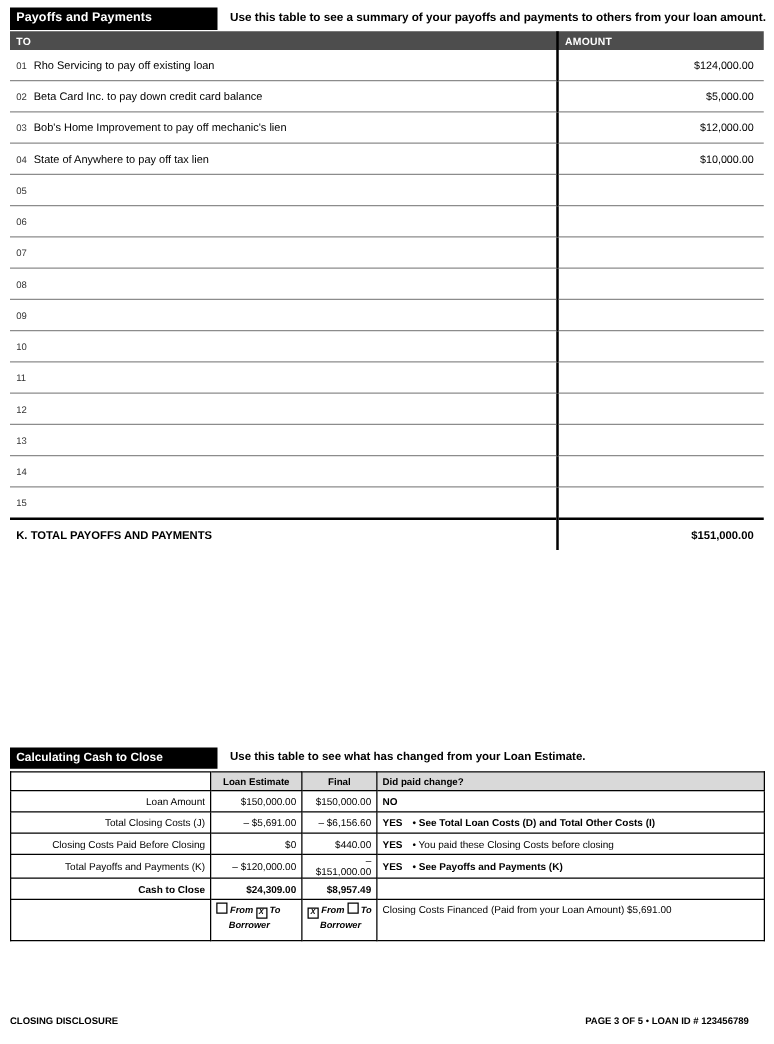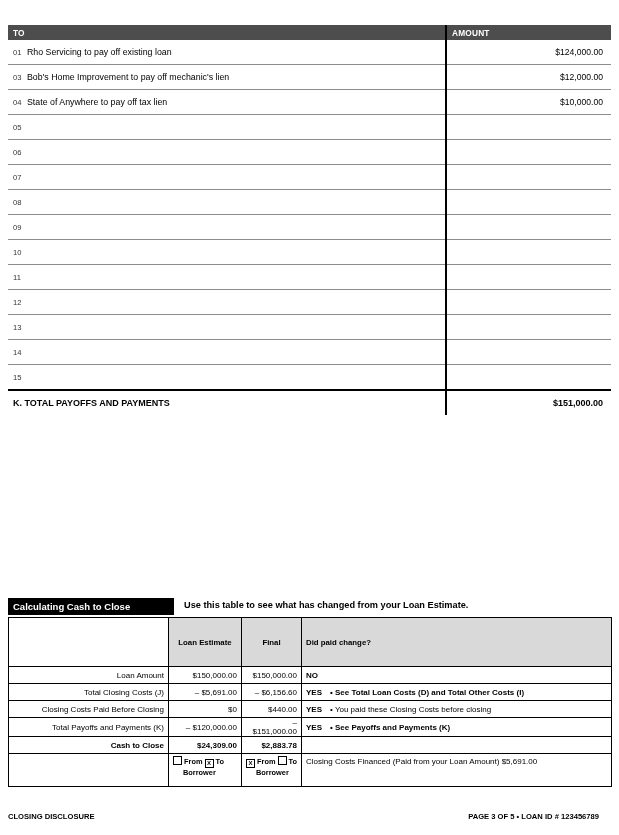--- a/index.html
+++ b/index.html
@@ -169,21 +169,21 @@
   .ctc-table col.c-le   { width: 73px; }
   .ctc-table col.c-fin  { width: 60px; }
   .ctc-table col.c-chg  { width: 310px; }
 
   .ctc-table th {
     font-size: 7.8px;
     font-weight: bold;
     height: 14px;
     border: 1px solid #000000;
     background: #d9d9d9;
-    padding: 17px 4px;
+    padding: 0 4px;
     text-align: center;
     vertical-align: middle;
   }
   .ctc-table th.blank-h { background: #ffffff; border-left: none; border-top: none; }
   .ctc-table th.chg-h { text-align: left; }
 
   .ctc-table td {
     font-size: 8px;
     height: 16px;
     border: 1px solid #000000;
@@ -207,20 +207,21 @@
   .ctc-table tr.box-row td {
     height: 30px;
     vertical-align: top;
     padding-top: 2px;
   }
   .chkline {
     font-size: 7.4px;
     font-weight: bold;
     white-space: nowrap;
     line-height: 9px;
+    font-style: italic;
   }
   .chkline .sq {
     display: inline-block;
     width: 7px;
     height: 7px;
     border: 1px solid #000;
     margin-right: 2px;
     vertical-align: -1px;
     text-align: center;
     line-height: 6px;
@@ -246,38 +247,48 @@
     font-weight: bold;
   }
   .footer .f-left { position: absolute; left: 0; top: 0; }
   .footer .f-right { position: absolute; right: 12px; top: 0; }
 </style>
 </head>
 <body>
 
 <div class="page">
 
+  <div class="sec1-head">
+    <div class="sec1-title">Payoffs and Payments</div>
+    <div class="sec1-sub">Use this table to see a summary of your payoffs and payments to others from your loan amount.</div>
+  </div>
 
   <table class="payoff-table">
     <colgroup>
       <col class="c-to">
         <col class="c-amt">
     </colgroup>
     <thead>
       <tr>
         <th class="to-h">TO</th>
         <th class="amt-h">AMOUNT</th>
       </tr>
     </thead>
     <tbody>
       <tr>
         <td class="to-cell">
           <span class="rownum">01</span><span class="rowlabel">Rho Servicing to pay off existing loan</span>
         </td>
         <td class="amt-cell">$124,000.00</td>
+      </tr>
+      <tr>
+        <td class="to-cell">
+          <span class="rownum">02</span><span class="rowlabel">Beta Card Inc. to pay down credit card balance</span>
+        </td>
+        <td class="amt-cell">$5,000.00</td>
       </tr>
       <tr>
         <td class="to-cell">
           <span class="rownum">03</span><span class="rowlabel">Bob's Home Improvement to pay off mechanic's lien</span>
         </td>
         <td class="amt-cell">$12,000.00</td>
       </tr>
       <tr>
         <td class="to-cell">
           <span class="rownum">04</span><span class="rowlabel">State of Anywhere to pay off tax lien</span>
@@ -408,21 +419,21 @@
         <td class="desc">Total Payoffs and Payments (K)</td>
         <td class="num">– $120,000.00</td>
         <td class="num">– $151,000.00</td>
         <td class="chg">
           <span class="yes">YES</span><span class="chg-note bold">• See Payoffs and Payments (K)</span>
         </td>
       </tr>
       <tr class="final-row">
         <td class="desc">Cash to Close</td>
         <td class="num">$24,309.00</td>
-        <td class="num">$2,883.78</td>
+        <td class="num">$8,957.49</td>
         <td class="chg"></td>
       </tr>
       <tr class="box-row">
         <td class="desc"></td>
         <td>
           <div class="chkline">
             <span class="sq"></span><span>From</span>
             <span class="sq checked"></span><span>To</span>
           </div>
           <div class="chkline indent">Borrower</div>

